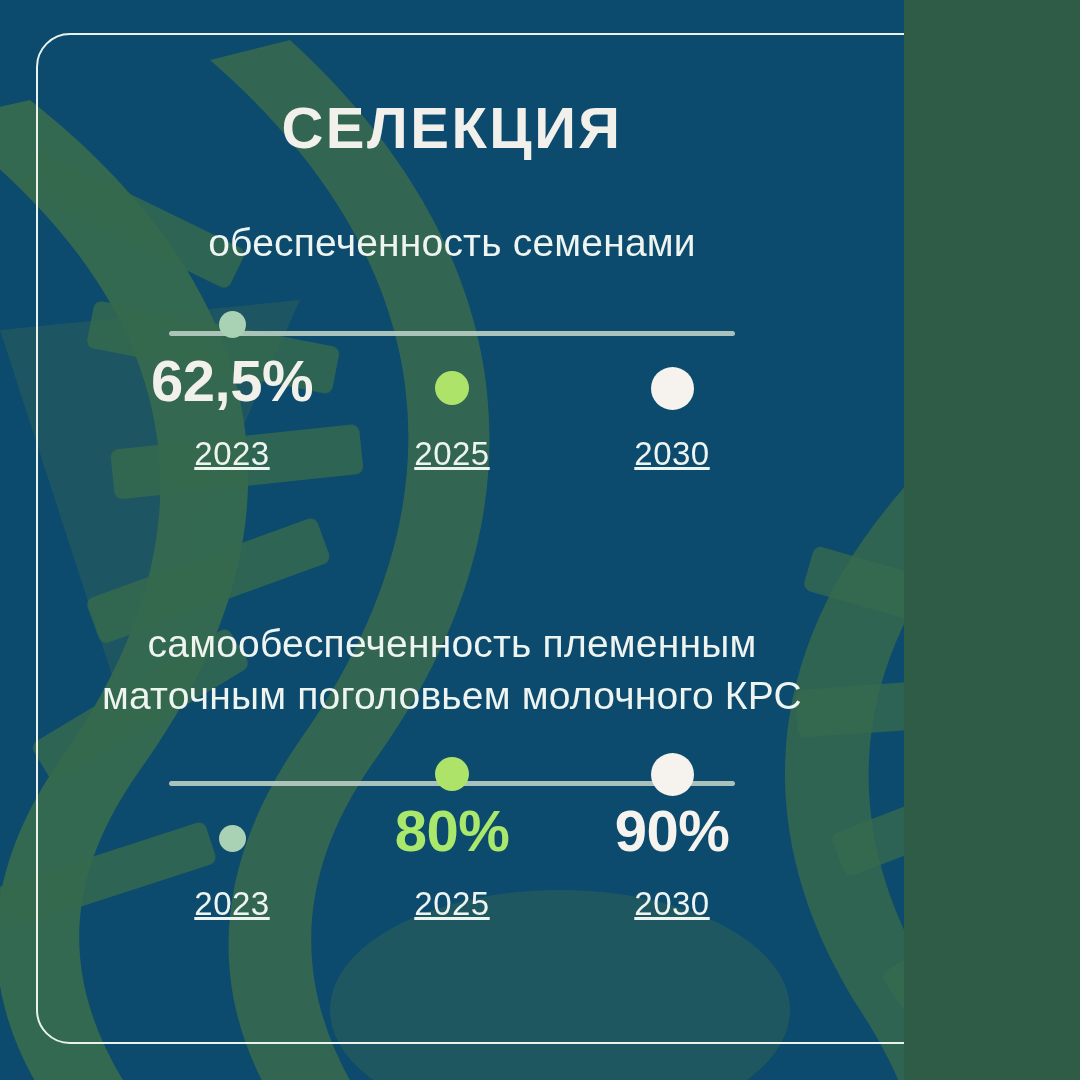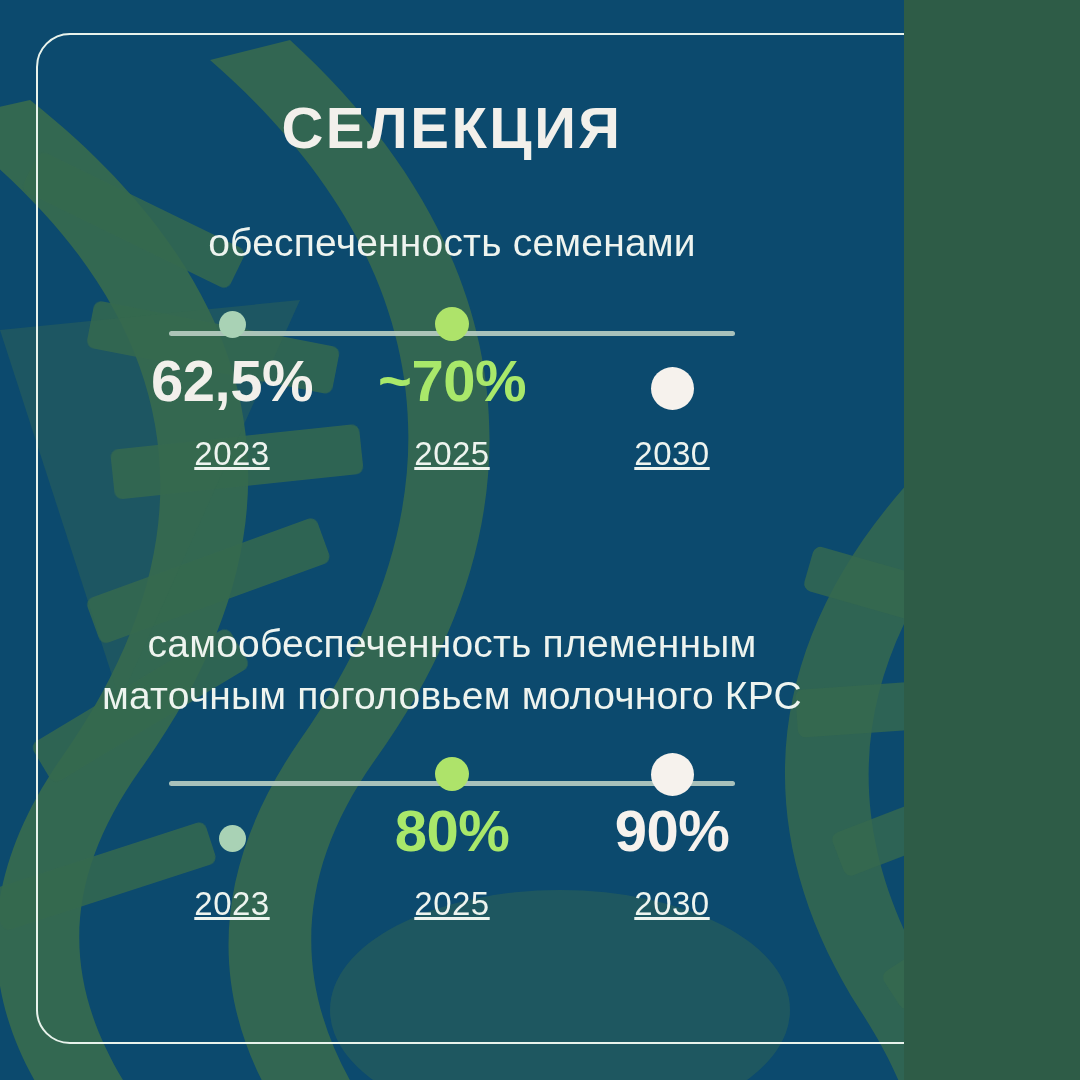--- a/index.html
+++ b/index.html
@@ -221,21 +221,20 @@
               <span class="dot size-s" style="background:#a9d2b5"></span>
             </span>
             <span class="milestone-value" style="color:#f2f0eb">62,5%</span>
             <span class="milestone-year">2023</span>
           </div>
 
           <div class="milestone">
             <span class="dot-wrap">
               <span class="dot size-m" style="background:#aee36a"></span>
             </span>
-            <span class="milestone-value" style="color:#a9e86a">~70%</span>
             <span class="milestone-year">2025</span>
           </div>
 
           <div class="milestone">
             <span class="dot-wrap">
               <span class="dot size-l" style="background:#f6f2ed"></span>
             </span>
             <span class="milestone-year">2030</span>
           </div>
 

